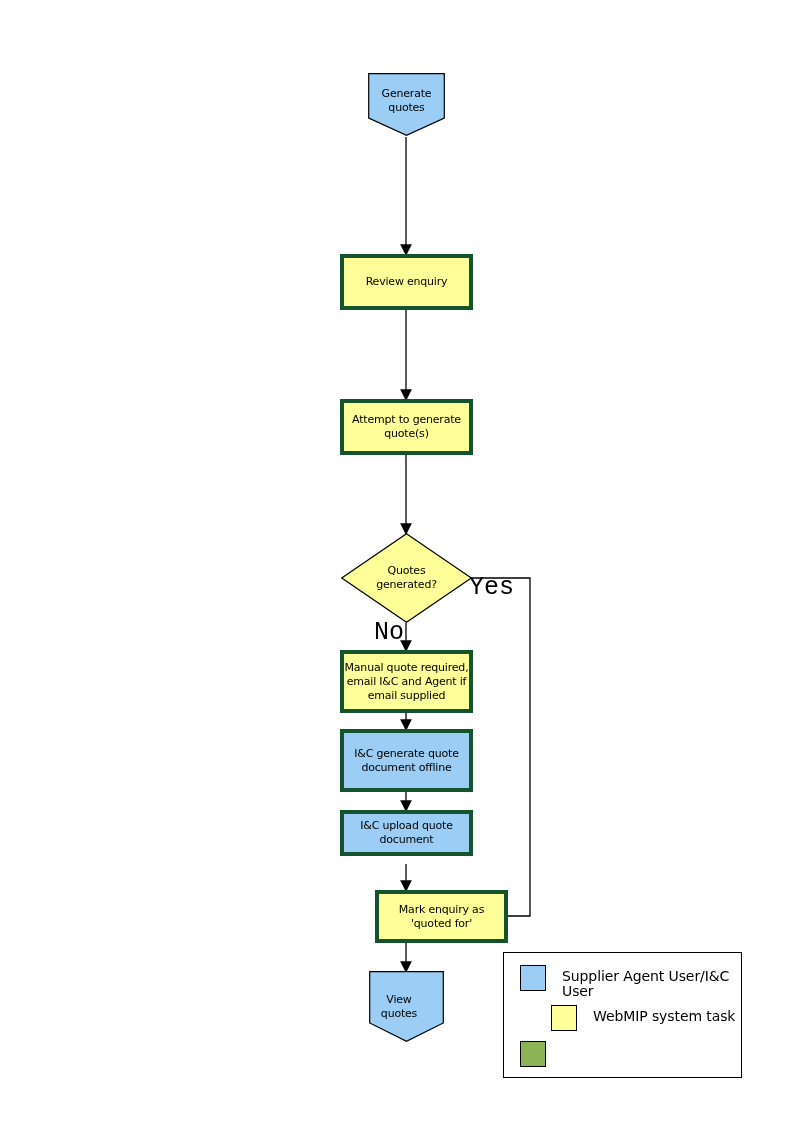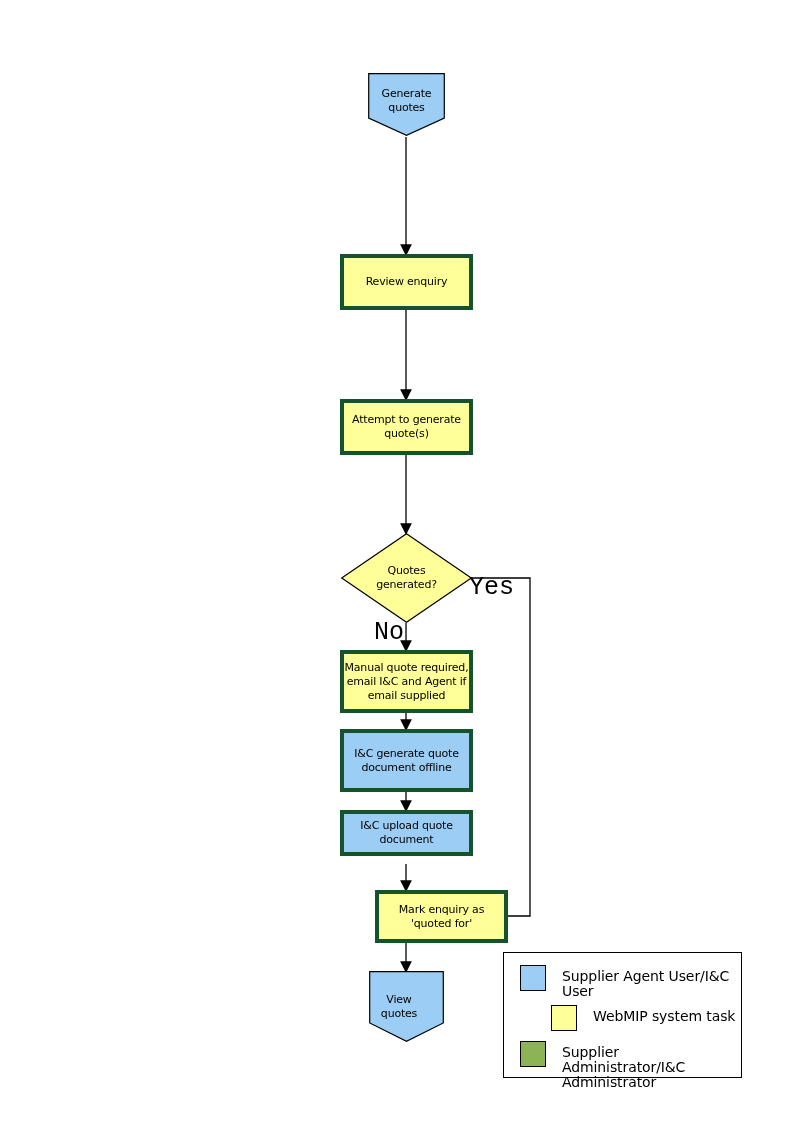--- a/index.html
+++ b/index.html
@@ -197,16 +197,14 @@
   <div class="legend-row" style="top:12px;">
     <span class="legend-swatch sw-blue"></span>
     <span class="legend-text">Supplier Agent User/I&amp;C User</span>
   </div>
   <div class="legend-row" style="top:52px;padding-left:31px;">
     <span class="legend-swatch sw-yellow"></span>
     <span class="legend-text">WebMIP system task</span>
   </div>
   <div class="legend-row" style="top:88px;">
     <span class="legend-swatch sw-green"></span>
-    <span class="legend-text" style="white-space: pre-line;">Supplier Administrator/I&amp;C
-Administrator</span>
   </div>
 </div>
 
 </body></html>

